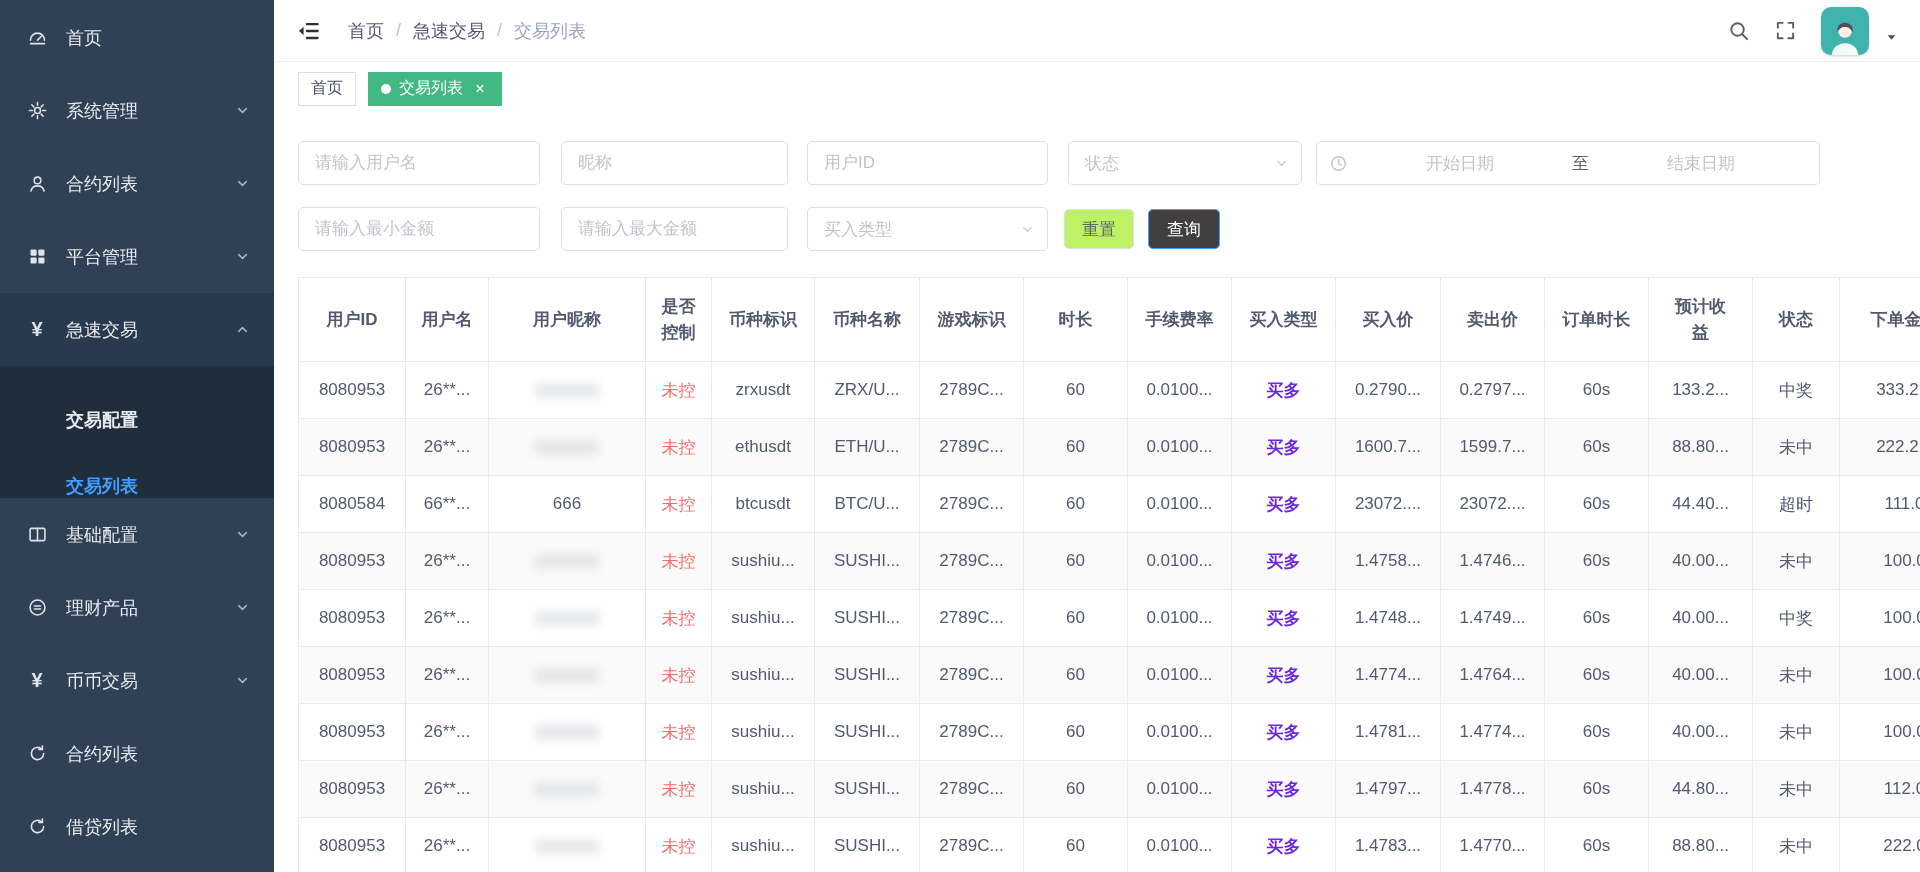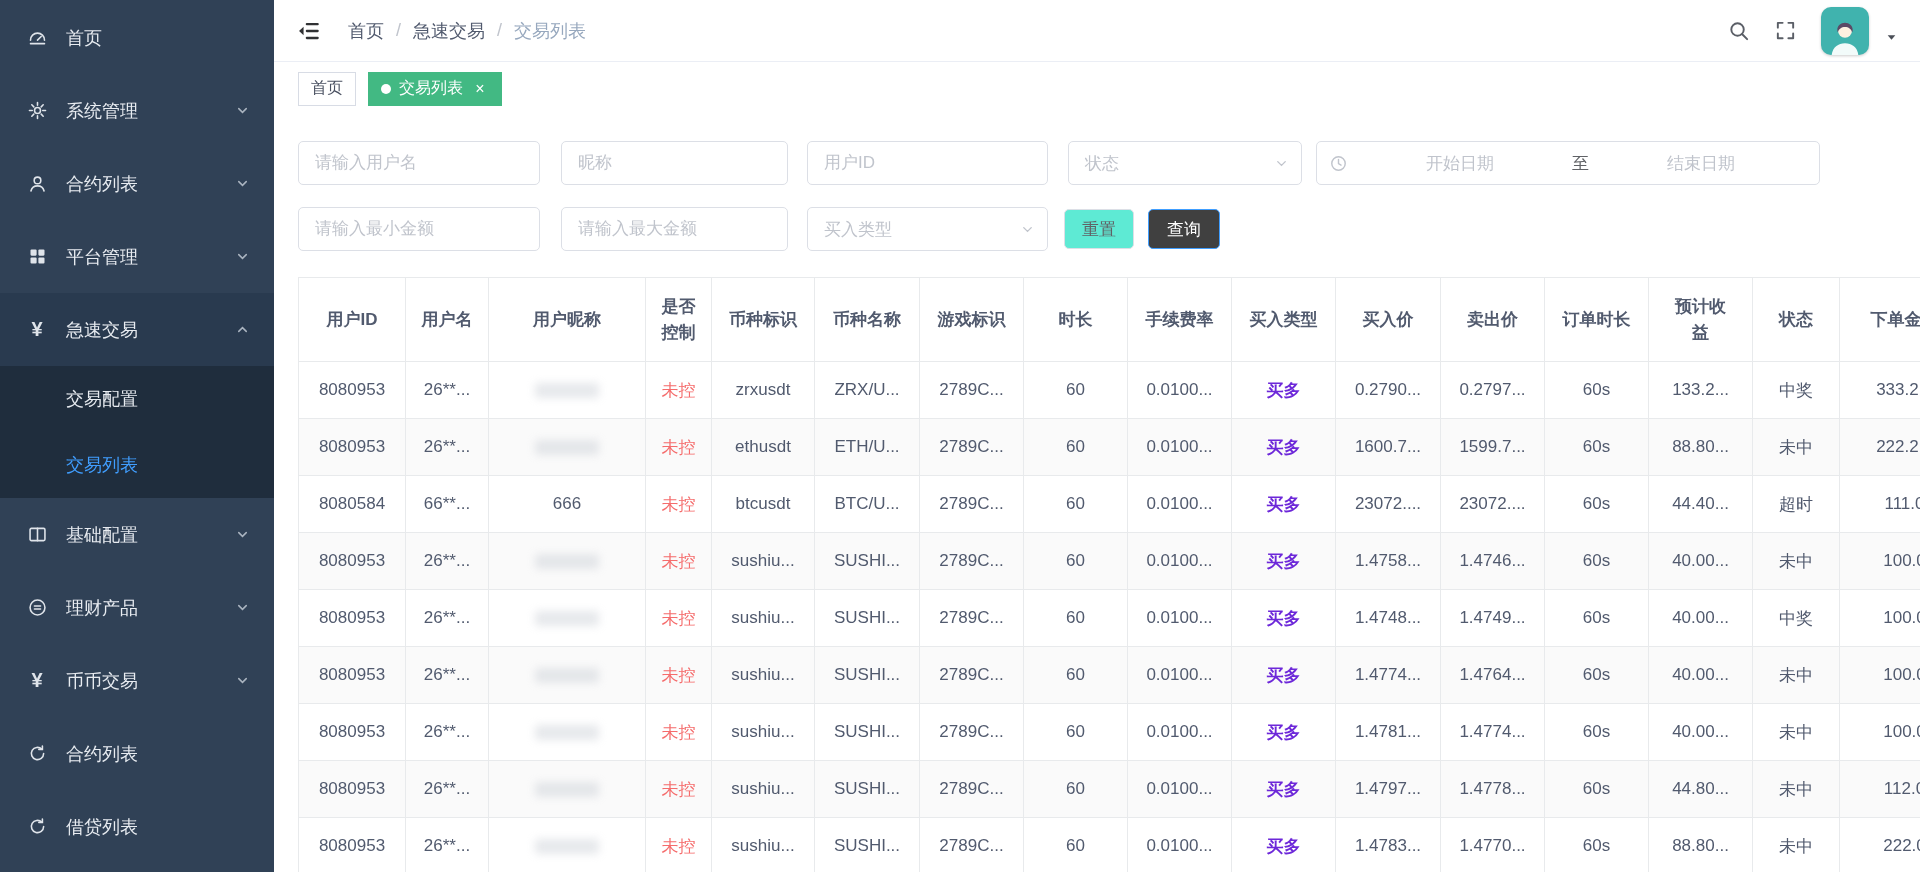--- a/index.html
+++ b/index.html
@@ -14,22 +14,22 @@
     color:#e8ecf1; font-size:18px; cursor:pointer; }
   .menu-item.open { background:#293a4f; }
   .mi-icon { width:26px; display:flex; justify-content:center; align-items:center;
     margin-right:16px; color:#dfe4ea; font-size:20px; font-weight:bold; }
   .mi-icon svg { width:21px; height:21px; }
   .mi-label { flex:1; white-space:nowrap; }
   .mi-arrow { margin-left:auto; color:#aab4c0; display:flex; }
   .mi-arrow svg { width:15px; height:15px; }
   .mi-arrow.up svg { transform:rotate(180deg); }
   .submenu { background:#1f2d3d; }
-  .submenu-item { height:66px; display:flex; align-items:center; padding-left:66px;
-    color:#e8ecf1; font-size:18px; cursor:pointer; }
+  .submenu-item { height:66px; display:flex; align-items:flex-end; padding-left:66px;
+    color:#e8ecf1; font-size:18px; cursor:pointer;font-weight:bold; }
   .submenu-item.active { color:#409eff; }
 
   
   .main { flex:1; display:flex; flex-direction:column; min-width:0; }
 
   
   .navbar { height:62px; display:flex; align-items:center; padding:0 22px;
     background:#fff; border-bottom:1px solid #ebeef5; }
   .hamburger { display:flex; align-items:center; cursor:pointer; color:#303133; }
   .hamburger svg { width:26px; height:26px; }
@@ -73,21 +73,21 @@
   .f-date { display:flex; align-items:center; padding:0 12px; cursor:pointer; }
   .f-date .clock { display:flex; color:#c0c4cc; margin-right:6px; }
   .f-date .clock svg { width:19px; height:19px; }
   .f-date .ph { flex:1; text-align:center; color:#c0c4cc; }
   .f-date .to { color:#606266; padding:0 6px; }
   .w242{width:242px} .w227{width:227px} .w241{width:241px} .w234{width:234px} .w520{width:504px}
   .mr21{margin-right:21px} .mr19{margin-right:19px} .mr20{margin-right:20px}
   .mr16{margin-right:16px} .mr14{margin-right:14px}
   .btn { height:40px; border-radius:5px; font-size:17px; cursor:pointer;
     display:inline-flex; align-items:center; justify-content:center; }
-  .btn-plain { width:70px; background:#5eead4; border:1px solid #dcdfe6; color:#606266; }
+  .btn-plain { width:70px; background:#bef264; border:1px solid #dcdfe6; color:#606266; }
   .btn-primary { width:72px; background:#404040; border:1px solid #409eff; color:#fff; }
 
   
   .table-wrap { margin-top:26px; overflow:hidden; }
   table { border-collapse:collapse; table-layout:fixed; width:1671px; }
   th, td { border:1px solid #e8eaec; text-align:center; }
   th { height:84px; font-weight:bold; color:#515a6e; font-size:17px; padding:0 8px;
     line-height:1.5; background:#fff; word-break:break-all; }
   th.col-expected_profit { padding:0 22px; }
   td { height:57px; font-size:17px; color:#515a6e; white-space:nowrap;

